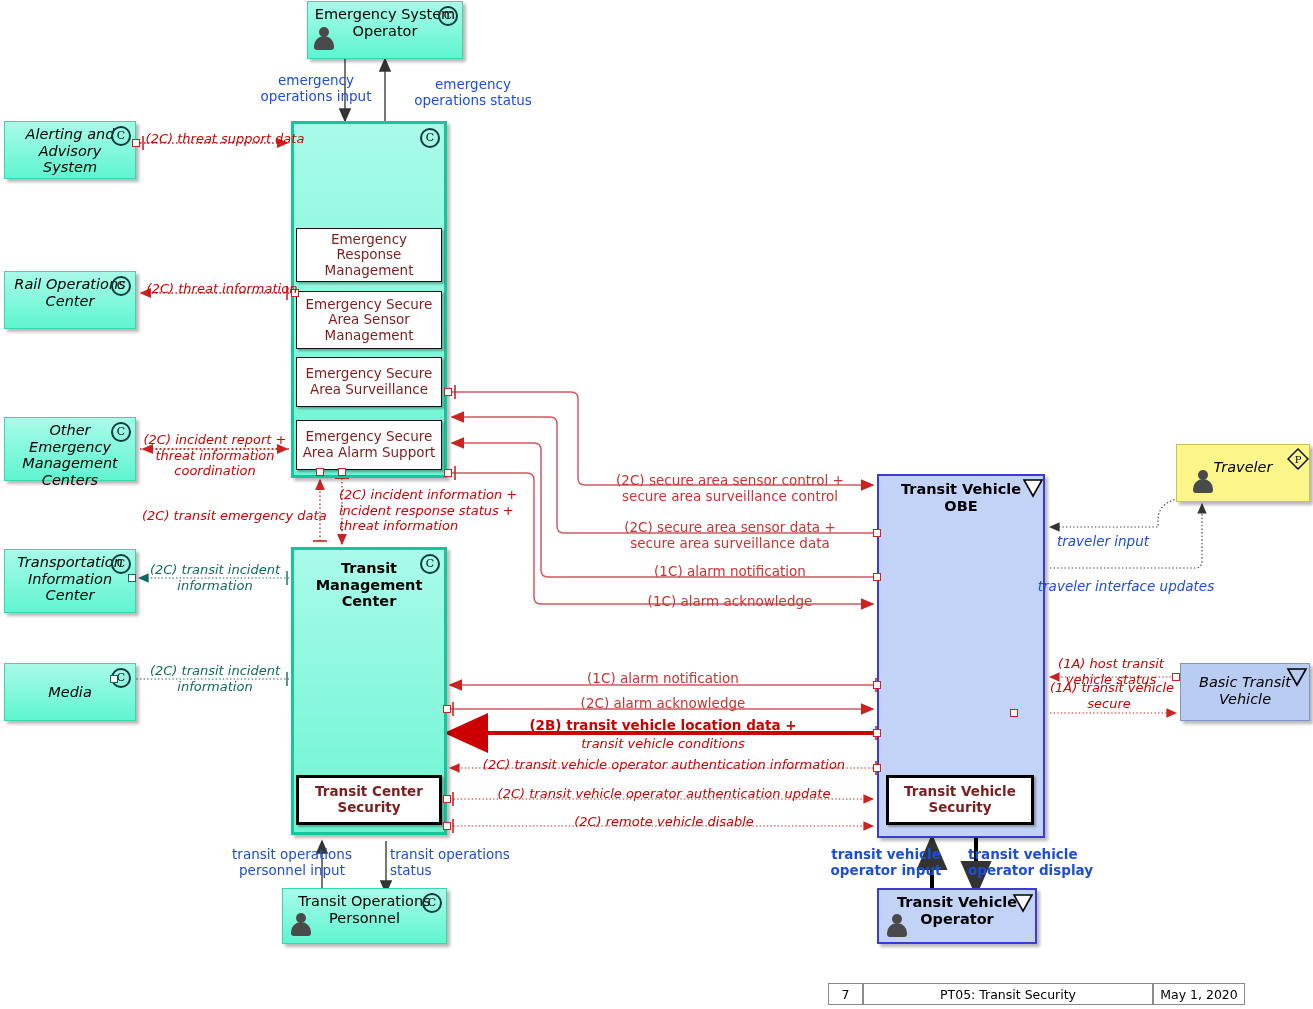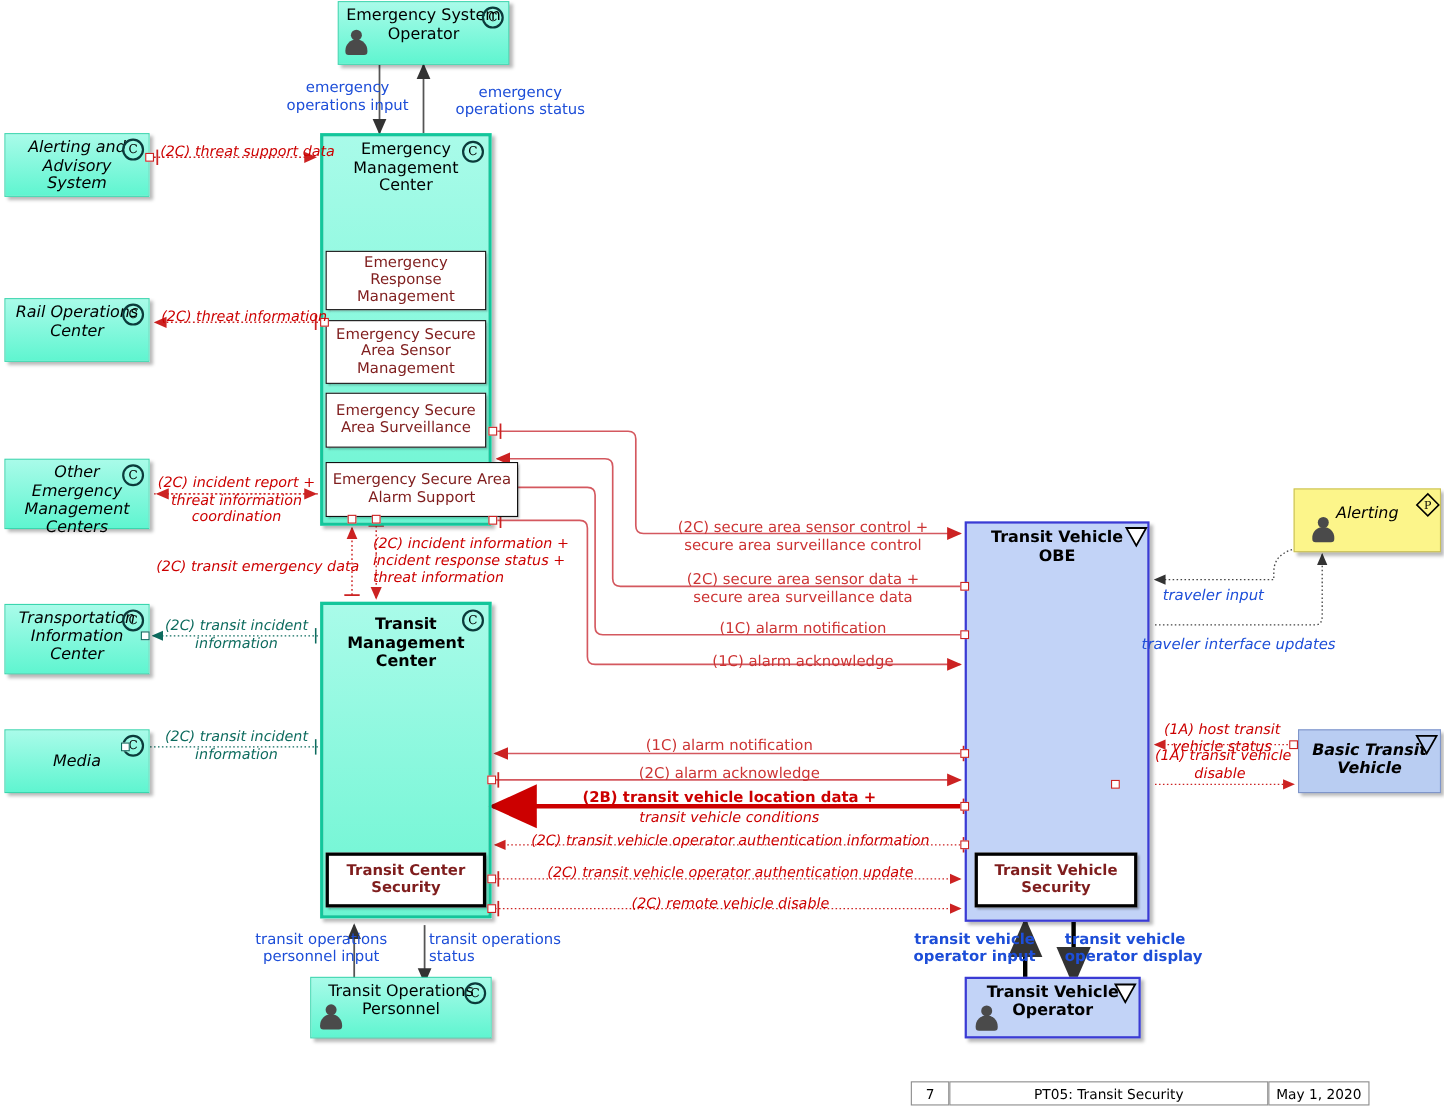--- a/index.html
+++ b/index.html
@@ -7,21 +7,21 @@
   #stage{position:absolute;left:0;top:0;width:1313px;height:1009px;}
 
   .node{position:absolute;box-sizing:border-box;box-shadow:3px 3px 3px rgba(0,0,0,.28);}
   .node .title{position:absolute;left:0;right:0;top:4px;text-align:center;line-height:1.15;padding:0 6px;box-sizing:border-box;}
 
   
   .teal{background:linear-gradient(#a9fbe9,#5ff5d0);border:1px solid #3ad6ae;}
   .teal-strong{background:linear-gradient(#a9fbe9,#6cf5d2);border:3px solid #13c69b;}
   .blue{background:#c2d3f7;border:2px solid #3b3bd4;}
   .yellow{background:#fcf58a;border:1px solid #c9c05a;}
-  .bluelite{background:#b9cdf2;border:1px solid #7f95c9;font-weight:bold;}
+  .bluelite{background:#b9cdf2;border:1px solid #7f95c9;}
 
   .t-ital{font-style:italic;font-size:14.5px;color:#000;}
   .t-norm{font-style:normal;font-size:14.5px;color:#000;}
   .t-bold{font-weight:bold;font-size:14.5px;color:#000;}
 
   
   .glyph{position:absolute;top:4px;right:4px;width:19px;height:19px;}
   .glyph.circ{border:2px solid #0b3b3b;border-radius:50%;width:16px;height:16px;
               font-size:11px;line-height:16px;text-align:center;color:#000;background:transparent;font-family:"DejaVu Serif",serif;}
   .glyph.tri svg,.glyph.dia svg{display:block;}
@@ -152,27 +152,26 @@
   <div class="node teal" style="left:307px;top:1px;width:156px;height:58px;">
     <div class="title t-norm">Emergency System Operator</div>
     <div class="person" style="left:6px;top:25px;">
         <div class="head"></div>
         <div class="body"></div>
       </div>
     <div class="glyph circ">C</div>
   </div>
 
   <div class="node teal-strong" style="left:291px;top:121px;width:156px;height:357px;">
-    <div class="title t-norm">Emergency Management Center</div>
     <div class="glyph circ">C</div>
   </div>
   <div class="fbox" style="left:296px;top:228px;width:146px;height:54px;">Emergency Response Management</div>
   <div class="fbox" style="left:296px;top:291px;width:146px;height:58px;">Emergency Secure Area Sensor Management</div>
   <div class="fbox" style="left:296px;top:357px;width:146px;height:50px;">Emergency Secure Area Surveillance</div>
-  <div class="fbox" style="left:296px;top:420px;width:175px;height:50px;">Emergency Secure Area Alarm Support</div>
+  <div class="fbox" style="left:296px;top:420px;width:146px;height:50px;">Emergency Secure Area Alarm Support</div>
 
   <div class="node teal" style="left:4px;top:121px;width:132px;height:58px;">
     <div class="title t-ital">Alerting and Advisory System</div>
     <div class="glyph circ">C</div>
   </div>
 
   <div class="node teal" style="left:4px;top:271px;width:132px;height:58px;">
     <div class="title t-ital">Rail Operations Center</div>
     <div class="glyph circ">C</div>
   </div>
@@ -224,21 +223,21 @@
         <div class="body"></div>
       </div>
     <div class="glyph tri" style="top:3px;right:4px;">
       <svg width="22" height="20" viewBox="0 0 22 20">
           <path d="M2,2 L20,2 L11,18 z" fill="#fff" stroke="#000" stroke-width="1.6"></path>
         </svg>
     </div>
   </div>
 
   <div class="node yellow" style="left:1176px;top:444px;width:134px;height:58px;">
-    <div class="title t-ital" style="top:14px;">Alerting</div>
+    <div class="title t-ital" style="top:14px;">Traveler</div>
     <div class="person" style="left:16px;top:25px;">
         <div class="head"></div>
         <div class="body"></div>
       </div>
     <div class="glyph dia" style="top:2px;right:4px;">
       <svg width="24" height="24" viewBox="0 0 24 24">
         <path d="M12,2 L22,12 L12,22 L2,12 z" fill="#fcf58a" stroke="#000" stroke-width="1.4"></path>
         <text x="12" y="16" font-size="10" text-anchor="middle" font-family="DejaVu Serif, serif">P</text>
       </svg>
     </div>
@@ -340,21 +339,21 @@
 
   <div class="lbl blk" style="left:1036px;top:578px;width:180px;font-style:italic;">traveler interface updates</div>
 
   <div class="lbl red" style="left:1052px;top:656px;width:118px;">
     <div>(1A) host transit</div>
     <div>vehicle status</div>
   </div>
 
   <div class="lbl red" style="left:1050px;top:680px;width:118px;">
     <div>(1A) transit vehicle</div>
-    <div>disable</div>
+    <div>secure</div>
   </div>
 
   <div class="lbl blk" style="left:222px;top:846px;width:140px;">
     <div>transit operations</div>
     <div>personnel input</div>
   </div>
 
   <div class="lbl blk" style="left:390px;top:846px;width:140px;text-align:left;">
     <div>transit operations</div>
     <div>status</div>

